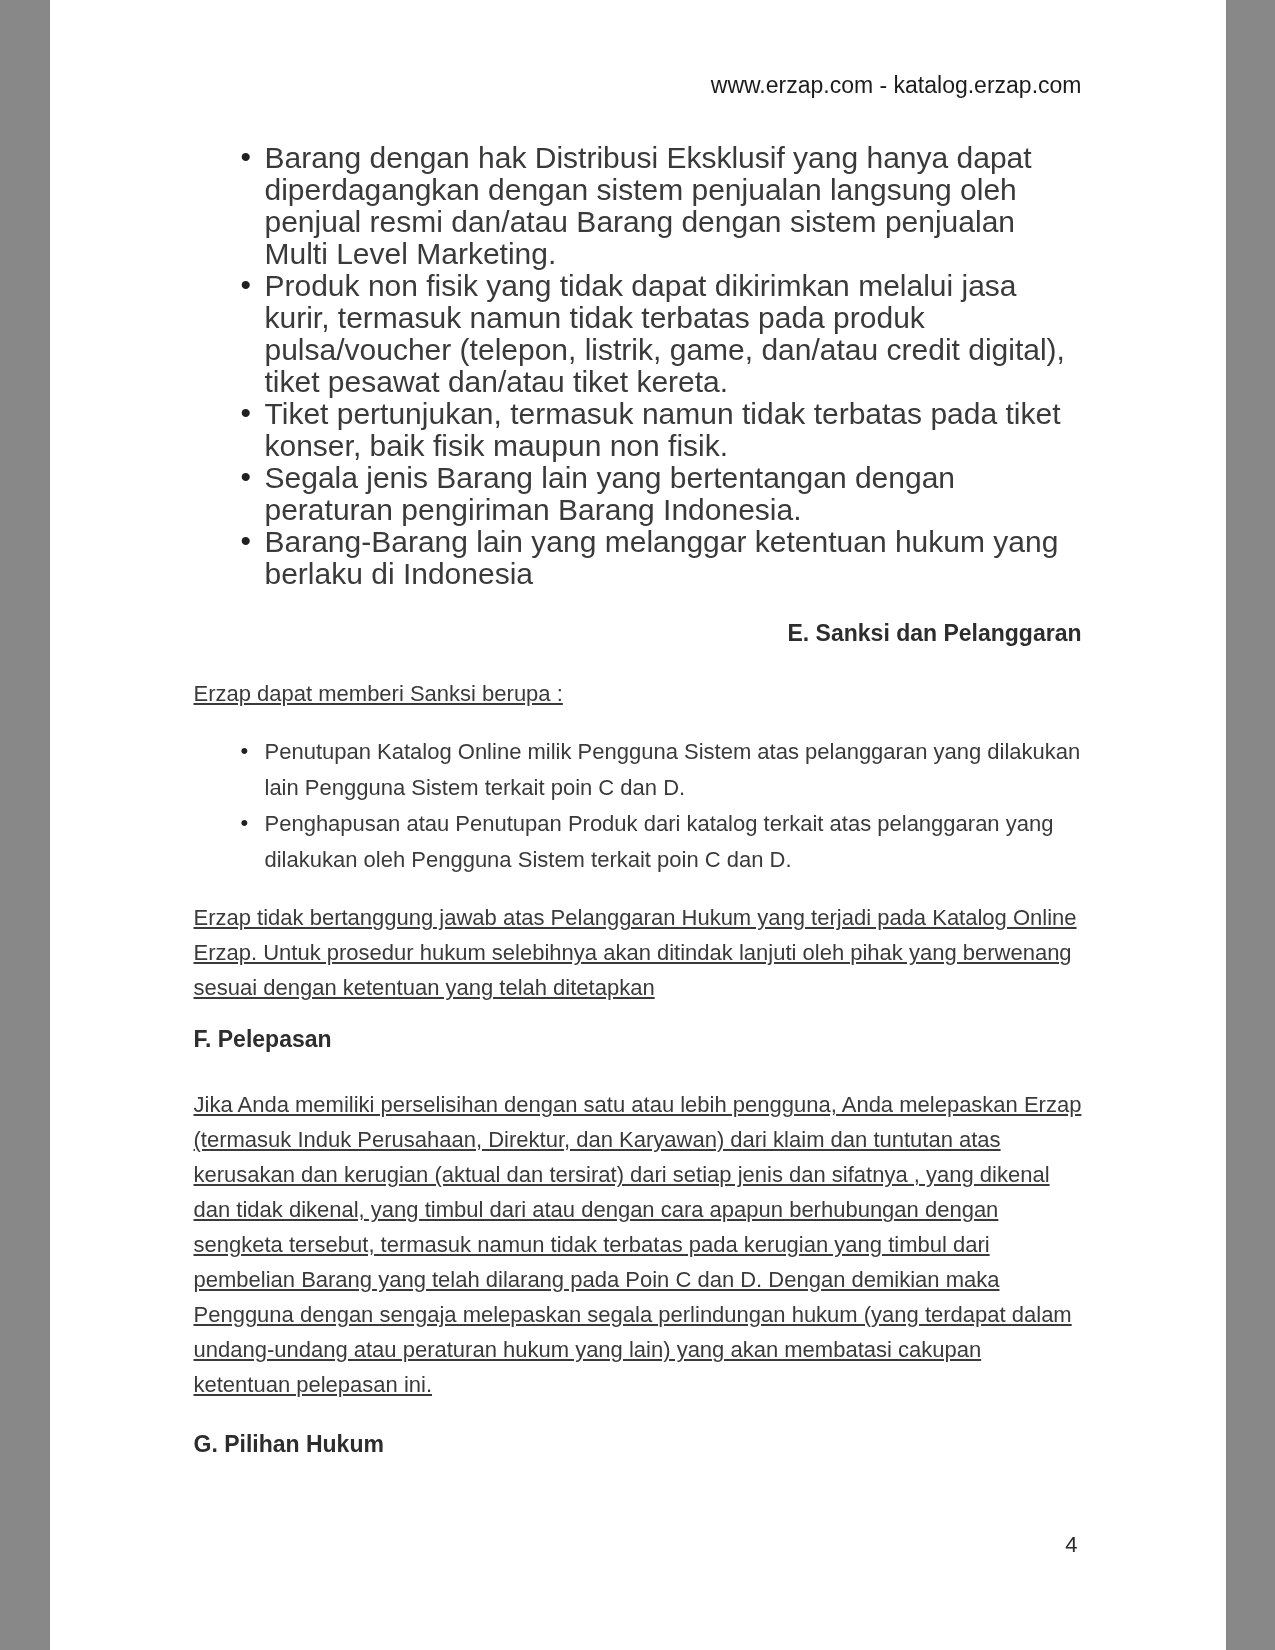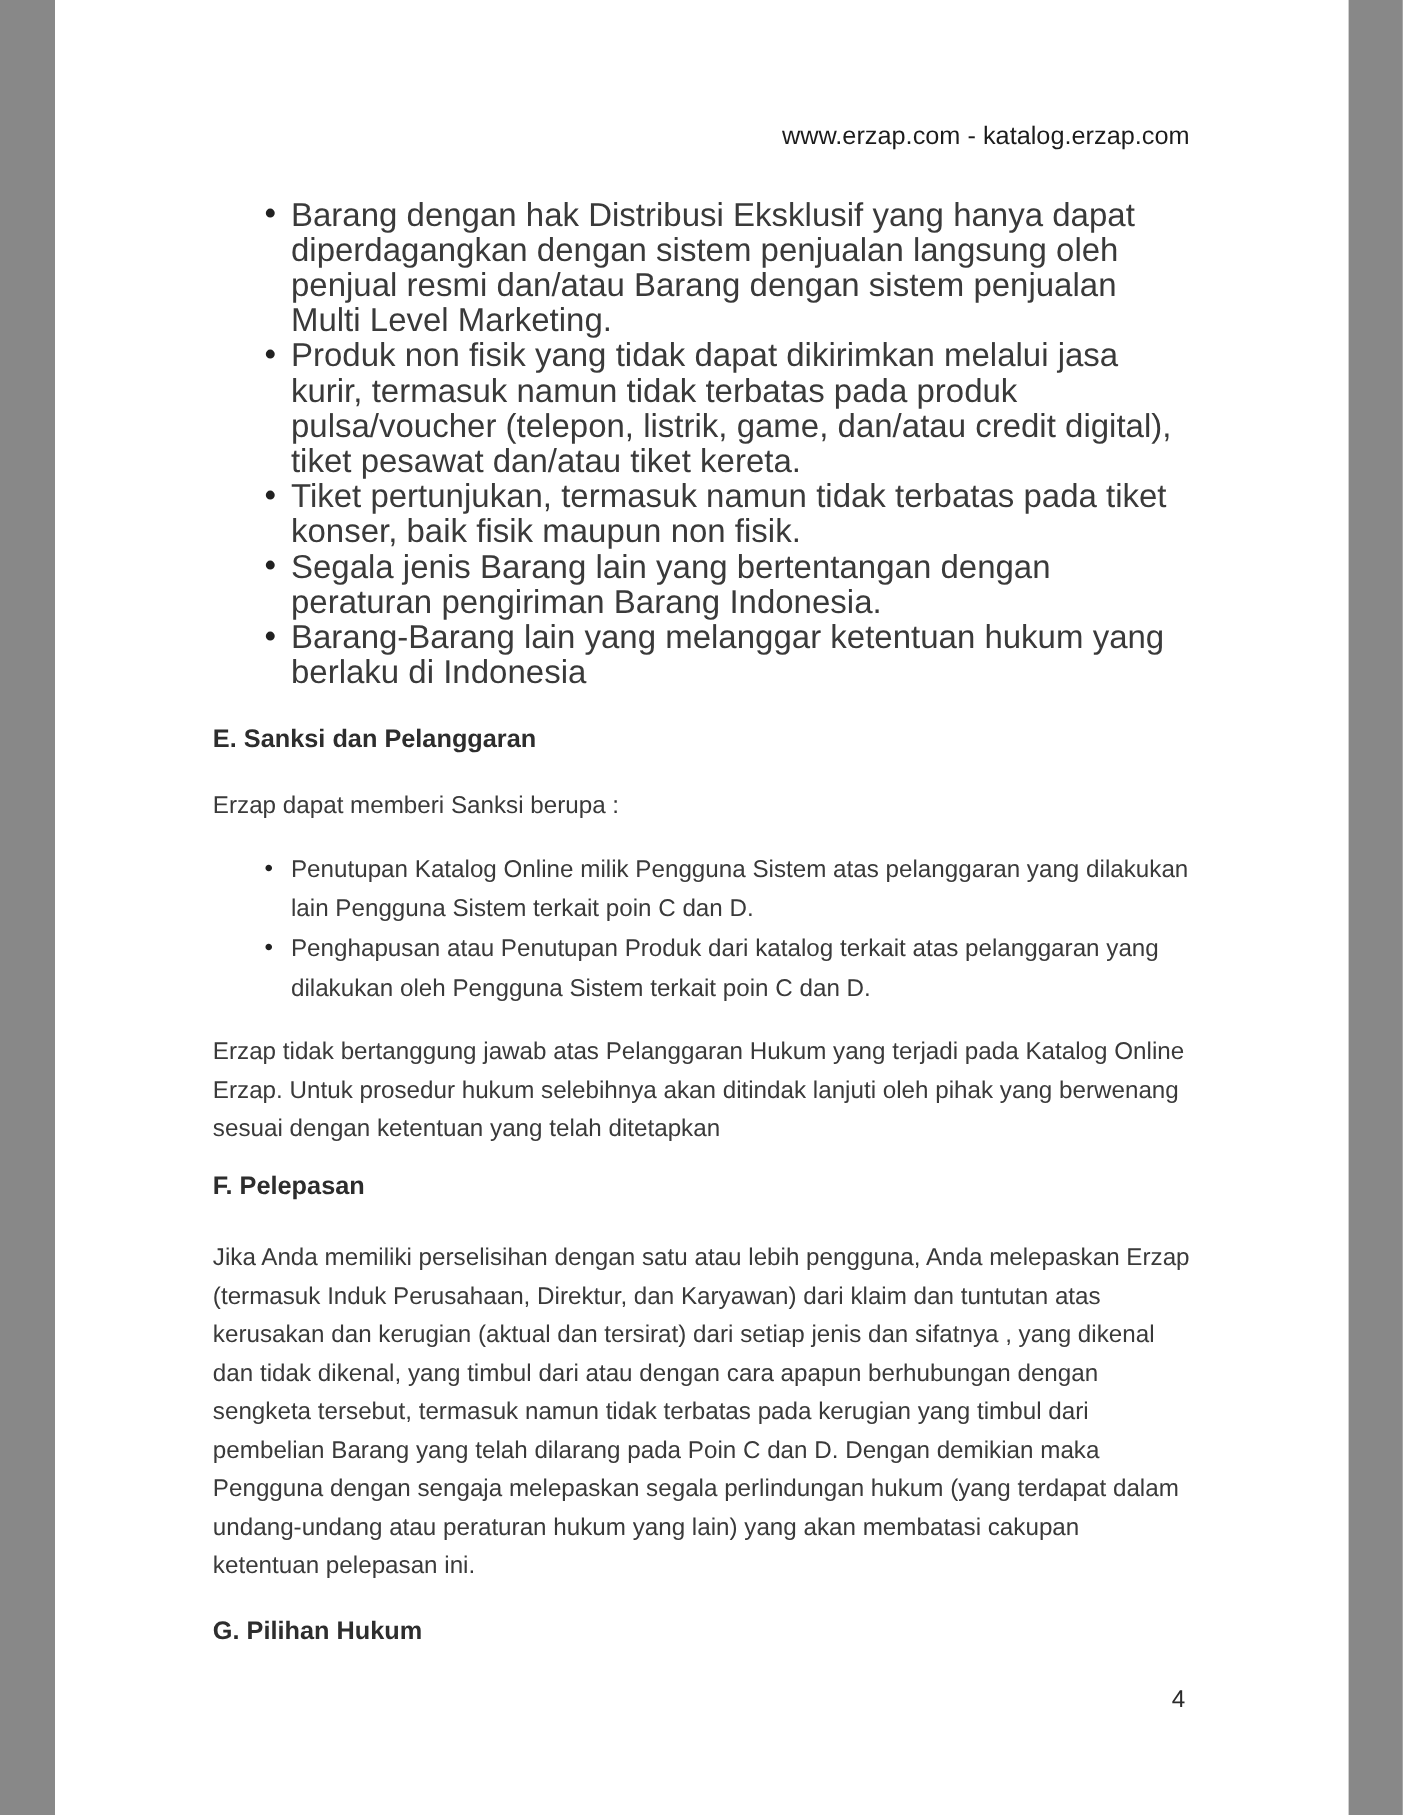--- a/index.html
+++ b/index.html
@@ -5,21 +5,21 @@
   * { margin: 0; padding: 0; box-sizing: border-box; }
   html, body { background: #888; }
   .page {
     position: relative;
     width: 1176px;
     height: 1650px;
     margin: 0 auto;
     background: #ffffff;
     font-family: "Liberation Sans", "DejaVu Sans", sans-serif;
     color: #3a3a3a;
-    padding: 92px 144px 0 144px;
+    padding: 54px 144px 0 144px;
     overflow: hidden;
   }
   .doc-header {
     margin-top: 16px;
     text-align: right;
     font-size: 23px;
     line-height: 30px;
     color: #1c1c1c;
   }
   .content { max-width: 940px; }
@@ -39,26 +39,27 @@
     margin-top: 42px;
     font-size: 30px;
     line-height: 32px;
   }
   .section-heading {
     font-size: 23px;
     font-weight: 700;
     line-height: 30px;
     color: #2d2d2d;
   }
-  .heading-e { margin-top: 28px; }
+  .heading-e { margin-top: 28px; text-align: right; }
   .heading-f { margin-top: 19px; }
   .heading-g { margin-top: 27px; }
   .para {
     font-size: 22px;
     line-height: 35px;
+    text-decoration: underline;
   }
   .sanksi-intro { margin-top: 30px; line-height: 32px; }
   .sanctions-list {
     margin-top: 24px;
     font-size: 22px;
     line-height: 36px;
   }
   .sanctions-list li { margin: 0; }
   .disclaimer { margin-top: 22px; }
   .pelepasan-body { margin-top: 33px; }

